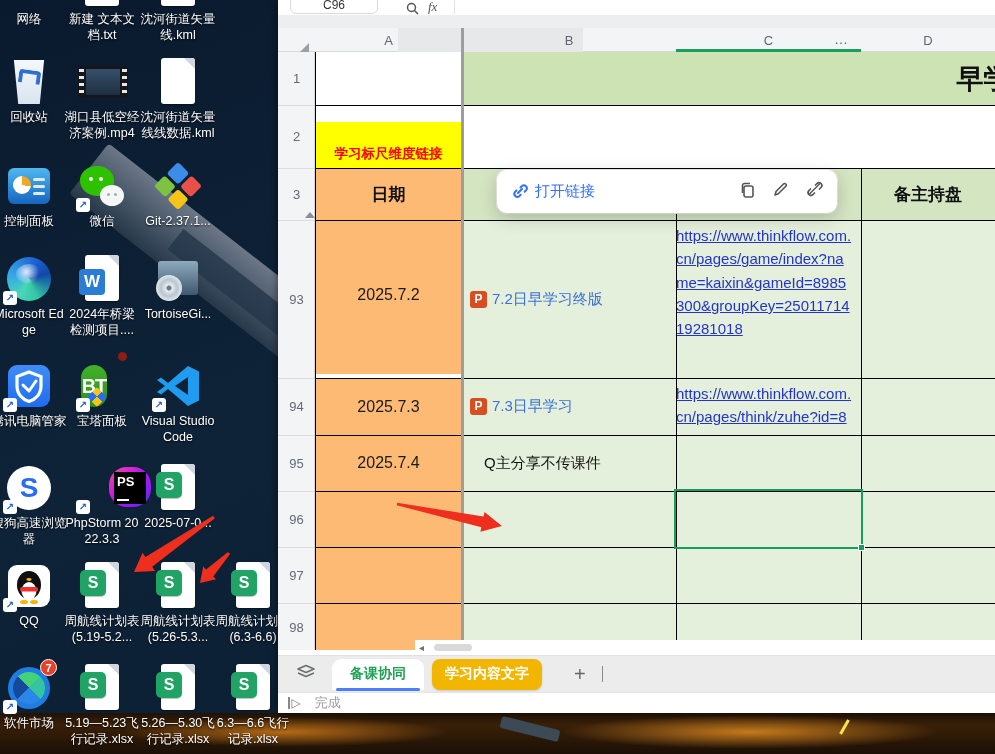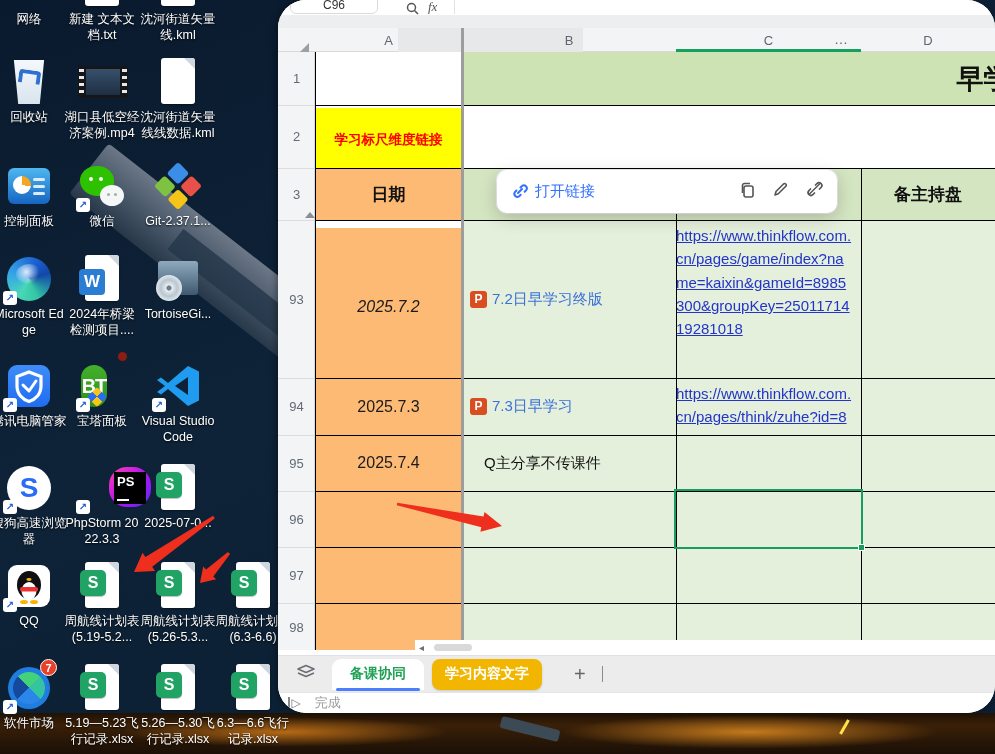--- a/index.html
+++ b/index.html
@@ -50,21 +50,21 @@
   .ic-bt .mini{position:absolute;right:3px;bottom:3px;width:14px;height:14px;background:conic-gradient(#2a6df5 0 90deg,#f5c518 90deg 180deg,#2a6df5 180deg 270deg,#f5c518 270deg 360deg);transform:rotate(45deg);border-radius:2px;}
   .ic-sogou{position:absolute;left:2px;top:2px;width:44px;height:44px;border-radius:50%;background:#fff;color:#2a6df5;font-weight:bold;font-size:28px;line-height:44px;text-align:center;}
   .ic-ps{position:absolute;left:3px;top:3px;width:42px;height:40px;border-radius:18px;background:linear-gradient(135deg,#ff45a4 0%,#b611f5 50%,#5b2cf0 100%);margin-left:28px;}
   .ic-ps .inner{position:absolute;left:5px;top:5px;width:32px;height:32px;background:#000;}
   .ic-ps .inner span{position:absolute;left:3px;top:2px;color:#fff;font-weight:bold;font-size:13px;}
   .ic-ps .inner i{position:absolute;left:3px;bottom:3px;width:12px;height:2px;background:#fff;}
   .ic-qq{position:absolute;left:3px;top:3px;width:42px;height:42px;border-radius:9px;background:#fff;}
   .ic-market{position:absolute;left:3px;top:3px;width:42px;height:42px;border-radius:50%;background:#1f7de0;}
   .ic-market .pin{position:absolute;left:5px;top:5px;width:32px;height:32px;border-radius:50%;background:conic-gradient(#35c4a0 0 90deg,#2a86e8 90deg 180deg,#16489c 180deg 270deg,#43d17a 270deg 360deg);transform:rotate(45deg);}
   
-  .window{position:absolute;left:278px;top:0;width:717px;height:713px;background:#fff;overflow:hidden;box-shadow:-2px 0 6px rgba(0,0,0,.35);border-radius:28px;}
+  .window{position:absolute;left:278px;top:0;width:717px;height:713px;background:#fff;overflow:hidden;box-shadow:-2px 0 6px rgba(0,0,0,.35);}
   .fbar{position:absolute;left:0;top:0;width:100%;height:15px;background:#fff;}
   .namebox{position:absolute;left:12px;top:-14px;width:88px;height:28px;border:1px solid #d8dadc;border-radius:6px;background:#fff;display:flex;align-items:flex-end;justify-content:center;font-size:12px;color:#333;padding-bottom:1px;}
   .fsearch{position:absolute;left:128px;top:1px;}
   .fxlab{position:absolute;left:150px;top:-1px;font-size:13px;font-style:italic;color:#555;font-family:"Liberation Serif","DejaVu Serif",serif;}
   .fdiv{position:absolute;left:176px;top:0;width:1px;height:14px;background:#e1e3e5;}
   .band{position:absolute;left:0;top:15px;width:100%;height:13px;background:#edeef0;}
   .chead{position:absolute;left:0;top:28px;width:100%;height:24px;background:#f3f4f5;border-bottom:1px solid #d9d9d9;}
   .collab{position:absolute;top:0;height:24px;display:flex;align-items:center;justify-content:center;font-size:13px;color:#5f6670;}
   .csel{position:absolute;left:120px;top:0;width:185px;height:24px;background:#e7e8ea;}
   .cselline{position:absolute;left:120px;top:21px;width:185px;height:3px;background:#17a05d;}
@@ -406,27 +406,27 @@
         <div class="rsep" style="top:551px;"></div>
       <div class="ftri"></div>
     </div>
 
     <div class="grid">
 
       <div class="cell" style="left:0;top:0;width:147px;height:53px;background:#fff;"></div>
       <div class="cell greenhd" style="left:147px;top:0;width:533px;height:53px;">
         <span style="position:absolute;left:430px;top:9px;width:210px;text-align:center;font-size:27px;font-weight:bold;color:#111;">早学习</span>
       </div>
-      <div class="cell yellow cflex red-label" style="left:0;top:56px;width:147px;height:63px;">学习标尺维度链接</div>
+      <div class="cell yellow cflex red-label" style="left:0;top:70px;width:147px;height:63px;">学习标尺维度链接</div>
       <div class="cell peach cflex hd3" style="left:0;top:116px;width:147px;height:52px;">日期</div>
       <div class="cell green3" style="left:147px;top:116px;width:214px;height:52px;"></div>
       <div class="cell green3" style="left:361px;top:116px;width:185px;height:52px;"></div>
       <div class="cell green3 cflex hd3" style="left:546px;top:116px;width:134px;height:52px;">备主持盘</div>
 
-      <div class="cell peach cflex datecell" style="left:0;top:176px;width:147px;height:158px;font-style:italic;">2025.7.2</div>
+      <div class="cell peach cflex datecell" style="left:0;top:164px;width:147px;height:158px;">2025.7.2</div>
       <div class="cell greenbody bcell" style="left:147px;top:168px;width:214px;height:158px;">
           <span class="pbadge">P</span>
           <span>7.2日早学习终版</span>
         </div>
       <div class="cell greenbody" style="left:361px;top:168px;width:185px;height:158px;">
           <div class="urlblock">https://www.thinkflow.com.cn/pages/game/index?name=kaixin&amp;gameId=8985300&amp;groupKey=2501171419281018</div>
         </div>
       <div class="cell greenbody" style="left:546px;top:168px;width:134px;height:158px;"></div>
 
       <div class="cell peach cflex datecell" style="left:0;top:326px;width:147px;height:57px;">2025.7.3</div>

